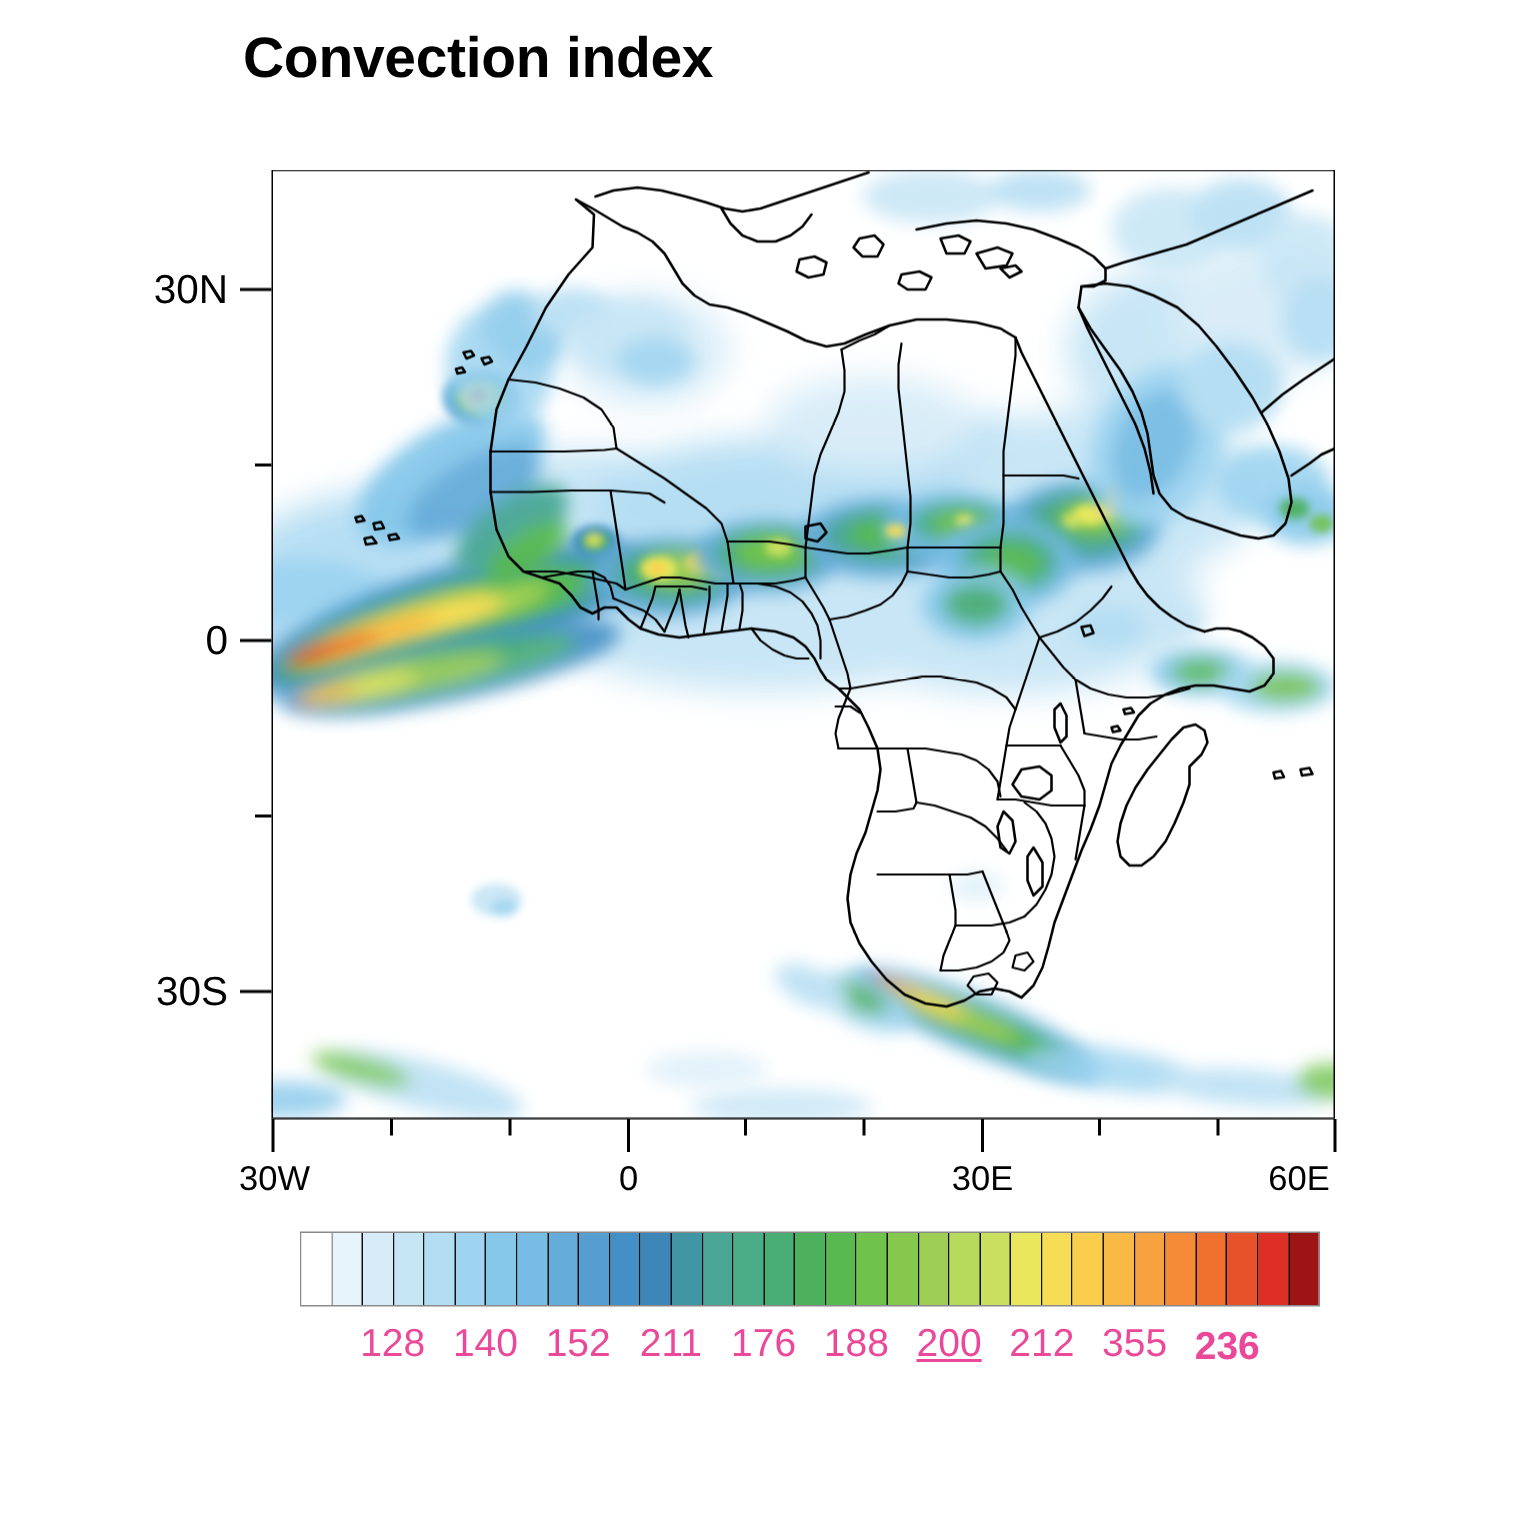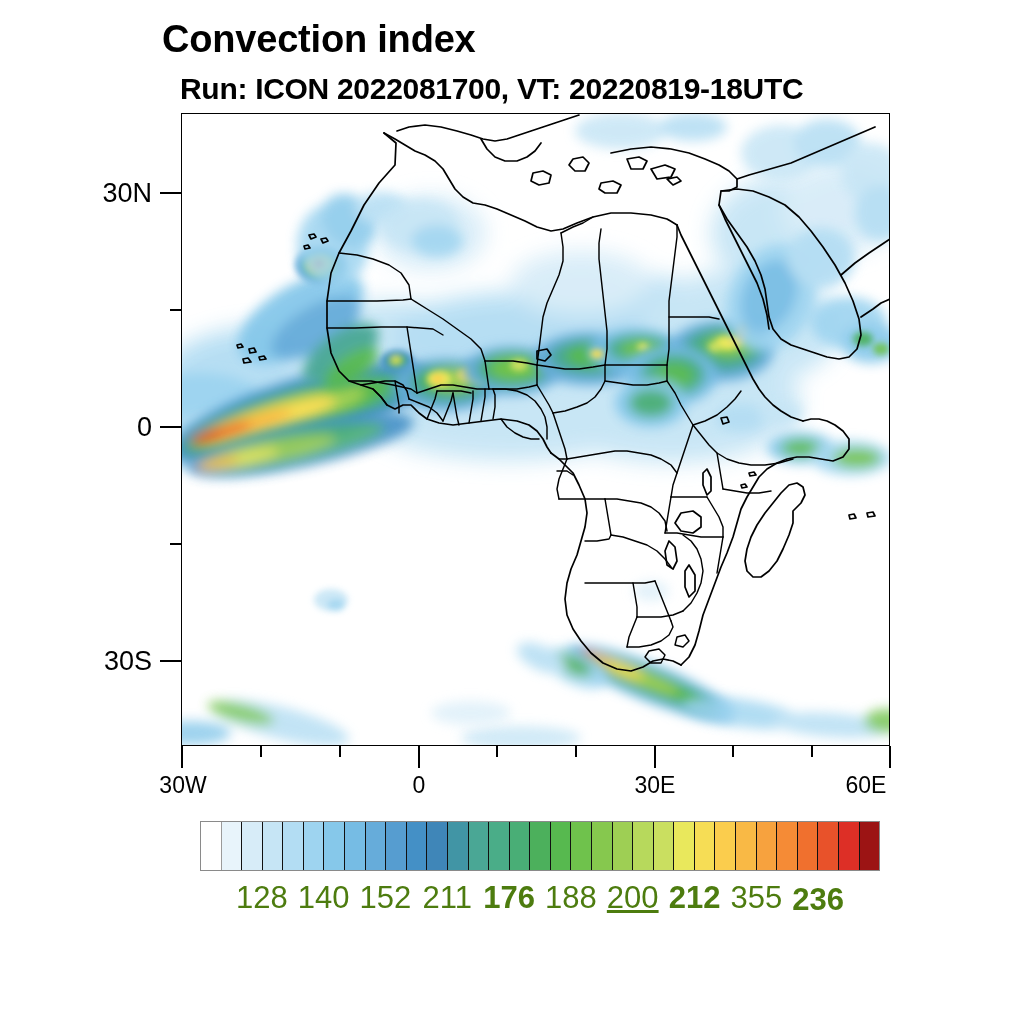--- a/index.html
+++ b/index.html
@@ -20,30 +20,29 @@
   .tick{position:absolute;background:#000;}
   .ytlabel{position:absolute;font-size:27px;text-align:right;white-space:nowrap;color:#000;}
   .xtlabel{position:absolute;font-size:23px;text-align:center;white-space:nowrap;color:#000;}
 
   #cbar{position:absolute;left:200px;top:821px;width:680px;height:50px;
         display:flex;border:1px solid #8a8a8a;box-sizing:border-box;background:#fff;}
   #cbar .cell{flex:1 1 0;height:100%;border-right:1px solid #111;box-sizing:border-box;}
   #cbar .cell:last-child{border-right:none;}
   #cbar .cell.first{border-right:1px solid #9a9a9a;}
   #cbarlabels{position:absolute;left:200px;top:880px;width:680px;height:40px;}
-  .cblab{position:absolute;font-size:31px;text-align:center;white-space:nowrap;
-         transform:translateX(-50%);color:#4d7c0f;}
+  .cblab{position:absolute;font-size:26px;text-align:center;white-space:nowrap;
+         transform:translateX(-50%);color:#ec4899;}
 </style>
 </head>
 <body>
 
 <div id="root">
 
   <div class="ttl" id="title-main">Convection index</div>
-  <div class="ttl" id="title-sub">Run: ICON 2022081700,  VT: 20220819-18UTC</div>
 
   <div id="plot">
     <svg viewBox="0 0 709 633" preserveAspectRatio="none">
       <defs>
 
         <radialGradient id="gA" cx="50%" cy="50%" r="50%">
           <stop offset="0%" stop-color="#dd2f26" stop-opacity="1"></stop>
           <stop offset="18%" stop-color="#f0702e" stop-opacity="1"></stop>
           <stop offset="34%" stop-color="#fbcd4d" stop-opacity="1"></stop>
           <stop offset="52%" stop-color="#9ecf54" stop-opacity="1"></stop>
@@ -515,21 +514,21 @@
       <div class="cell" style="background: rgb(240, 112, 46);"></div>
       <div class="cell" style="background: rgb(232, 82, 42);"></div>
       <div class="cell" style="background: rgb(221, 47, 38);"></div>
       <div class="cell" style="background: rgb(156, 20, 20);"></div>
     </div>
   <div id="cbarlabels">
       <div class="cblab" style="left: 61.8182px; top: 0px;">128</div>
       <div class="cblab" style="left: 123.636px; top: 0px;">140</div>
       <div class="cblab" style="left: 185.455px; top: 0px;">152</div>
       <div class="cblab" style="left: 247.273px; top: 0px;">211</div>
-      <div class="cblab" style="left: 309.091px; top: 0px; font-weight: bold;">176</div>
+      <div class="cblab" style="left: 309.091px; top: 0px;">176</div>
       <div class="cblab" style="left: 370.909px; top: 0px;">188</div>
       <div class="cblab" style="left: 432.727px; top: 0px; text-decoration: underline;">200</div>
-      <div class="cblab" style="left: 494.545px; top: 0px; font-weight: bold;">212</div>
+      <div class="cblab" style="left: 494.545px; top: 0px;">212</div>
       <div class="cblab" style="left: 556.364px; top: 0px;">355</div>
       <div class="cblab" style="left: 618.182px; top: 2px; font-weight: bold;">236</div>
     </div>
 
 </div>
 
 </body></html>

